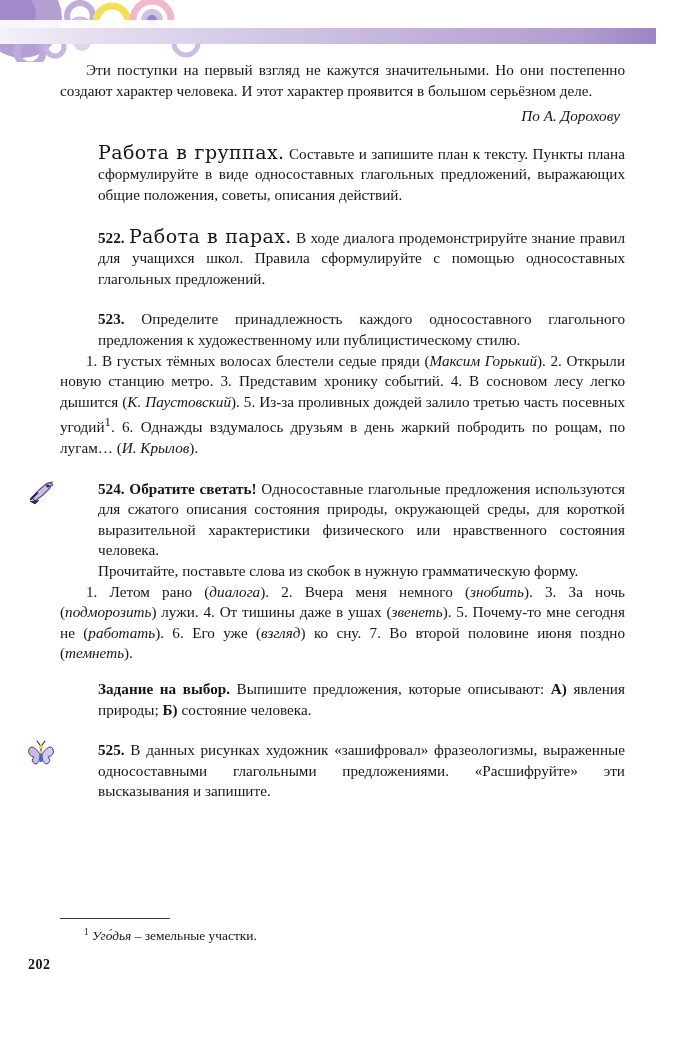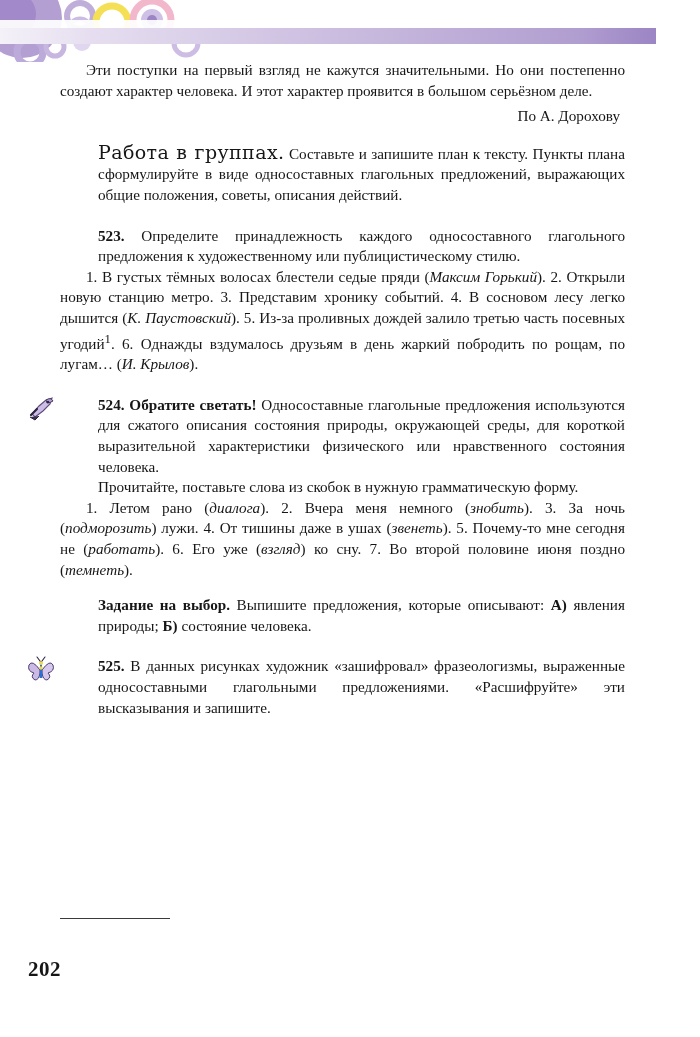--- a/index.html
+++ b/index.html
@@ -47,20 +47,21 @@
     line-height: 20.6px;
     hyphens: manual;
   }
   .indent { text-indent: 26px; }
   .gap-md { margin-top: 15px; }
   .gap-lg { margin-top: 20px; }
 
   .attribution {
     margin: 5px 0 0 0;
     text-align: right;
+    font-style: italic;
     font-size: 15.2px;
     line-height: 20.6px;
     padding-right: 5px;
   }
 
   
   .task-block { padding-left: 38px; }
 
   .script {
     font-family: "DejaVu Serif", serif;
@@ -97,21 +98,21 @@
     font-size: 13.4px;
     line-height: 17px;
     padding-left: 24px;
   }
   .footnote sup { font-size: 9.5px; }
 
   #page-number {
     position: absolute;
     left: 28px;
     top: 957px;
-    font-size: 21px;
+    font-size: 14px;
     font-weight: bold;
     letter-spacing: 0.5px;
   }
 </style>
 </head>
 <body>
 
 <div id="page-decor">
   <svg width="700" height="62" viewBox="0 0 700 62">
 
@@ -141,20 +142,23 @@
 <div id="content">
 
   <p class="para indent">Эти поступки на первый взгляд не кажутся значительными. Но они постепенно создают характер человека. И этот характер проявится в большом серьёзном деле.</p>
   <p class="attribution">По А. Дорохову</p>
 
   <div class="task-block gap-md">
 
     <p class="para gap-md"><span class="script">Работа в группах.</span><span> Составьте и запишите план к тексту. Пункты плана сформулируйте в виде односоставных глагольных предложений, выражающих общие положения, советы, описания действий.</span></p>
   </div>
 
+  <div class="task-block gap-lg">
+    <p class="para"><b class="num">522.</b> <span class="script">Работа в парах.</span><span> В ходе диалога продемонстрируйте знание правил для учащихся школ. Правила сформулируйте с помощью односоставных глагольных предложений.</span></p>
+  </div>
 
   <div class="task-block gap-lg">
     <p class="para"><b class="num">523.</b> <span>Определите принадлежность каждого односоставного глагольного предложения к художественному или публицистическому стилю.</span></p>
   </div>
 
   <p class="para indent gap-md">1. В густых тёмных волосах блестели седые пряди (<i>Максим Горький</i>). 2. Открыли новую станцию метро. 3. Представим хронику событий. 4. В сосновом лесу легко дышится (<i>К. Паустовский</i>). 5. Из-за проливных дождей залило третью часть посевных угодий<sup>1</sup>. 6. Однажды вздумалось друзьям в день жаркий побродить по рощам, по лугам… (<i>И. Крылов</i>).</p>
 
   <div class="task-block gap-lg icon-row">
     <span class="side-icon">
       <svg width="30" height="28" viewBox="0 0 30 28">
@@ -186,15 +190,16 @@
         <path d="M14 5 L11 1 M16 5 L19 1" stroke="#2b2340" stroke-width="1.1" stroke-linecap="round"></path>
       </svg>
     </span>
     <p class="para"><b class="num">525.</b> <span>В данных рисунках художник «зашифровал» фразеологизмы, выраженные односоставными глагольными предложениями. «Расшифруйте» эти высказывания и запишите.</span></p>
   </div>
 
 </div>
 
 <div id="footnote-wrap">
   <div id="footnote-rule"></div>
+  <p class="footnote"><sup>1</sup> <i>Уго́дья</i><span> – земельные участки.</span></p>
 </div>
 
 <div id="page-number">202</div>
 
 </body></html>

